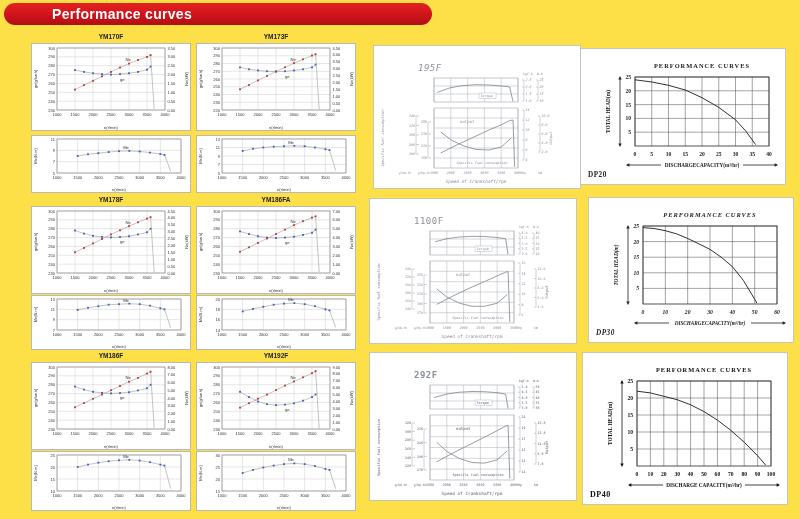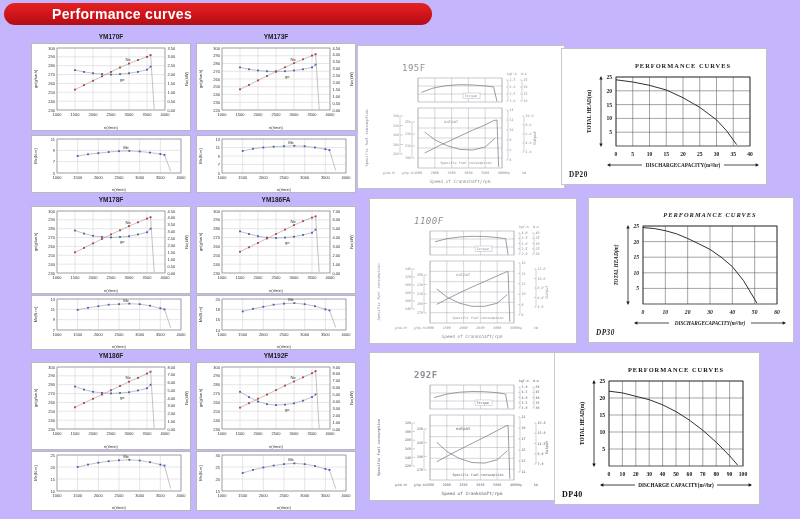--- a/index.html
+++ b/index.html
@@ -1,16 +1,16 @@
 <!DOCTYPE html>
 <html><head>
 <meta charset="utf-8">
 <style>
   html,body{margin:0;padding:0;background:#fff;}
-  #page{position:relative;width:800px;height:519px;background:#c4b5fd;overflow:hidden;
+  #page{position:relative;width:800px;height:519px;background:#fde047;overflow:hidden;
         font-family:"Liberation Sans",sans-serif;}
   .banner{position:absolute;left:4px;top:3px;width:428px;height:22px;border-radius:12px;
           background:linear-gradient(180deg,#e42420 0%,#d4151b 45%,#b10e15 100%);
           display:flex;align-items:center;}
   .banner span{color:#fff;font-weight:bold;font-size:14px;margin-left:48px;letter-spacing:.3px;}
   .abs{position:absolute;}
   .etitle{position:absolute;width:160px;text-align:center;font-size:6.5px;font-weight:bold;color:#222;}
   svg{display:block;}
 </style>
 </head>
@@ -711,21 +711,21 @@
           <rect x="97.43333333333334" y="11.5" width="1.8" height="1.8" fill="#3b5bbf"></rect>
           <rect x="107.76666666666665" y="12.22" width="1.8" height="1.8" fill="#3b5bbf"></rect>
           <rect x="118.1" y="14.140000000000002" width="1.8" height="1.8" fill="#3b5bbf"></rect>
           <rect x="128.43333333333334" y="17.020000000000003" width="1.8" height="1.8" fill="#3b5bbf"></rect>
           <rect x="132.56666666666666" y="17.979999999999997" width="1.8" height="1.8" fill="#3b5bbf"></rect>
           <text x="92.13333333333333" y="10.4" font-size="4.2" fill="#333">Me</text>
         </svg>
       </div>
     </div>
   <div id="industrial-area">
-      <div class="abs" style="left: 356px; top: 44px;">
+      <div class="abs" style="left: 372px; top: 44px; font-style: italic;">
         <svg width="210" height="146" viewBox="0 0 210 146" font-family="&quot;DejaVu Sans Mono&quot;,monospace">
           <rect x="1.5" y="1.5" width="207" height="143" fill="#fff" stroke="#bcbcbc" stroke-width="0.8"></rect>
           <text x="46" y="27" font-size="9" fill="#8b9199" letter-spacing=".5">195F</text>
           <line x1="62" y1="34" x2="62" y2="58" stroke="#a0a6ad" stroke-width="0.45"></line>
           <line x1="78.8" y1="34" x2="78.8" y2="58" stroke="#a0a6ad" stroke-width="0.45"></line>
           <line x1="95.6" y1="34" x2="95.6" y2="58" stroke="#a0a6ad" stroke-width="0.45"></line>
           <line x1="112.4" y1="34" x2="112.4" y2="58" stroke="#a0a6ad" stroke-width="0.45"></line>
           <line x1="129.2" y1="34" x2="129.2" y2="58" stroke="#a0a6ad" stroke-width="0.45"></line>
           <line x1="146" y1="34" x2="146" y2="58" stroke="#a0a6ad" stroke-width="0.45"></line>
           <line x1="62" y1="42" x2="146" y2="42" stroke="#a0a6ad" stroke-width="0.45"></line>
@@ -822,21 +822,21 @@
           <line x1="166" y1="108" x2="168" y2="108" stroke="#a0a6ad" stroke-width="0.5"></line>
           <text x="169.5" y="109.2" font-size="3.3" fill="#8b9199">2.0</text>
           <text x="168" y="129.5" font-size="3.2" fill="#8b9199" text-anchor="middle">kW</text>
           <text x="180" y="94" font-size="3.8" fill="#8b9199" text-anchor="middle" transform="rotate(-90 180 94)">Output</text>
           <text x="104" y="139" font-size="4.4" fill="#8b9199" text-anchor="middle">Speed of Crankshaft/rpm</text>
           <polyline points="65.4,48.4 77.1,44.1 89.7,41.7 104.0,40.7 116.6,41.0 129.2,41.9 137.6,42.9 141.0,57.5" fill="none" stroke="#7f858c" stroke-width="0.8"></polyline>
           <polyline points="68.7,109.0 83.0,101.8 99.8,94.0 116.6,86.2 129.2,80.8 137.6,76.6 141.0,76.0 142.6,122.8" fill="none" stroke="#7f858c" stroke-width="0.8"></polyline>
           <polyline points="68.7,88.0 78.8,95.8 91.4,101.8 104.0,105.4 116.6,106.0 129.2,103.0 139.3,94.0" fill="none" stroke="#7f858c" stroke-width="0.8"></polyline>
         </svg>
       </div>
-      <div class="abs" style="left: 368px; top: 197px; font-style: italic;">
+      <div class="abs" style="left: 368px; top: 197px;">
         <svg width="210" height="148" viewBox="0 0 210 148" font-family="&quot;DejaVu Sans Mono&quot;,monospace">
           <rect x="1.5" y="1.5" width="207" height="145" fill="#fff" stroke="#bcbcbc" stroke-width="0.8"></rect>
           <text x="46" y="27" font-size="9" fill="#8b9199" letter-spacing=".5">1100F</text>
           <line x1="62" y1="34" x2="62" y2="58" stroke="#a0a6ad" stroke-width="0.45"></line>
           <line x1="78.8" y1="34" x2="78.8" y2="58" stroke="#a0a6ad" stroke-width="0.45"></line>
           <line x1="95.6" y1="34" x2="95.6" y2="58" stroke="#a0a6ad" stroke-width="0.45"></line>
           <line x1="112.4" y1="34" x2="112.4" y2="58" stroke="#a0a6ad" stroke-width="0.45"></line>
           <line x1="129.2" y1="34" x2="129.2" y2="58" stroke="#a0a6ad" stroke-width="0.45"></line>
           <line x1="146" y1="34" x2="146" y2="58" stroke="#a0a6ad" stroke-width="0.45"></line>
           <line x1="62" y1="42" x2="146" y2="42" stroke="#a0a6ad" stroke-width="0.45"></line>
@@ -1060,21 +1060,21 @@
           <text x="168" y="134.5" font-size="3.2" fill="#8b9199" text-anchor="middle">kW</text>
           <text x="180" y="96.5" font-size="3.8" fill="#8b9199" text-anchor="middle" transform="rotate(-90 180 96.5)">Output</text>
           <text x="104" y="144" font-size="4.4" fill="#8b9199" text-anchor="middle">Speed of Crankshaft/rpm</text>
           <polyline points="66.2,46.5 78.8,43.1 91.4,41.2 104.0,40.5 116.6,40.7 129.2,41.7 137.6,43.1 140.1,57.5" fill="none" stroke="#7f858c" stroke-width="0.8"></polyline>
           <polyline points="68.7,110.8 83.0,103.0 99.8,94.5 116.6,86.1 129.2,79.6 137.6,75.1 140.1,74.4 141.8,127.7" fill="none" stroke="#7f858c" stroke-width="0.8"></polyline>
           <polyline points="68.7,91.3 78.8,100.4 91.4,107.5 104.0,111.5 116.6,112.1 129.2,108.8 139.3,99.8" fill="none" stroke="#7f858c" stroke-width="0.8"></polyline>
         </svg>
       </div>
     </div>
   <div id="pump-area">
-      <div class="abs" style="left: 560px; top: 47px;">
+      <div class="abs" style="left: 579px; top: 47px;">
         <svg width="208" height="139" viewBox="0 0 208 139" font-family="&quot;Liberation Serif&quot;,serif">
           <rect x="1.5" y="1.5" width="205" height="136" fill="#fff" stroke="#bcbcbc" stroke-width="0.8"></rect>
           <text x="123" y="21" font-size="6.4" fill="#222" text-anchor="middle" font-weight="600" letter-spacing="1">PERFORMANCE CURVES</text>
           <line x1="56" y1="30" x2="56" y2="99" stroke="#4a4a4a" stroke-width="0.5"></line>
           <line x1="72.75" y1="30" x2="72.75" y2="99" stroke="#4a4a4a" stroke-width="0.5"></line>
           <line x1="89.5" y1="30" x2="89.5" y2="99" stroke="#4a4a4a" stroke-width="0.5"></line>
           <line x1="106.25" y1="30" x2="106.25" y2="99" stroke="#4a4a4a" stroke-width="0.5"></line>
           <line x1="123" y1="30" x2="123" y2="99" stroke="#4a4a4a" stroke-width="0.5"></line>
           <line x1="139.75" y1="30" x2="139.75" y2="99" stroke="#4a4a4a" stroke-width="0.5"></line>
           <line x1="156.5" y1="30" x2="156.5" y2="99" stroke="#4a4a4a" stroke-width="0.5"></line>
@@ -1148,21 +1148,21 @@
           <text x="190" y="118" font-size="5.6" fill="#222" text-anchor="middle" font-weight="600">60</text>
           <line x1="48" y1="127" x2="82" y2="127" stroke="#222" stroke-width="0.8"></line>
           <polygon points="50.4,125.3 50.4,128.7 47,127" fill="#222"></polygon>
           <line x1="164" y1="127" x2="198" y2="127" stroke="#222" stroke-width="0.8"></line>
           <polygon points="195.6,125.3 195.6,128.7 199,127" fill="#222"></polygon>
           <text x="123" y="129" font-size="5.2" fill="#222" text-anchor="middle" font-weight="600">DISCHARGECAPACITY(m³/hr)</text>
           <text x="9" y="139" font-size="7.2" fill="#222" font-weight="bold" letter-spacing=".5">DP30</text>
           <polyline points="56.0,31.6 67.2,32.5 78.3,34.7 89.5,37.8 100.7,42.5 111.8,47.8 123.0,53.4 134.2,61.2 145.3,70.6 156.5,84.6 167.7,103.3 169.9,107.1" fill="none" stroke="#1a1a1a" stroke-width="0.9"></polyline>
         </svg>
       </div>
-      <div class="abs" style="left: 553px; top: 351px;">
+      <div class="abs" style="left: 581px; top: 351px;">
         <svg width="208" height="155" viewBox="0 0 208 155" font-family="&quot;Liberation Serif&quot;,serif">
           <rect x="1.5" y="1.5" width="205" height="152" fill="#fff" stroke="#bcbcbc" stroke-width="0.8"></rect>
           <text x="123" y="21" font-size="6.4" fill="#111" text-anchor="middle" font-weight="bold" letter-spacing="1">PERFORMANCE CURVES</text>
           <line x1="56" y1="30" x2="56" y2="115" stroke="#4a4a4a" stroke-width="0.5"></line>
           <line x1="69.4" y1="30" x2="69.4" y2="115" stroke="#4a4a4a" stroke-width="0.5"></line>
           <line x1="82.8" y1="30" x2="82.8" y2="115" stroke="#4a4a4a" stroke-width="0.5"></line>
           <line x1="96.19999999999999" y1="30" x2="96.19999999999999" y2="115" stroke="#4a4a4a" stroke-width="0.5"></line>
           <line x1="109.6" y1="30" x2="109.6" y2="115" stroke="#4a4a4a" stroke-width="0.5"></line>
           <line x1="123" y1="30" x2="123" y2="115" stroke="#4a4a4a" stroke-width="0.5"></line>
           <line x1="136.39999999999998" y1="30" x2="136.39999999999998" y2="115" stroke="#4a4a4a" stroke-width="0.5"></line>

